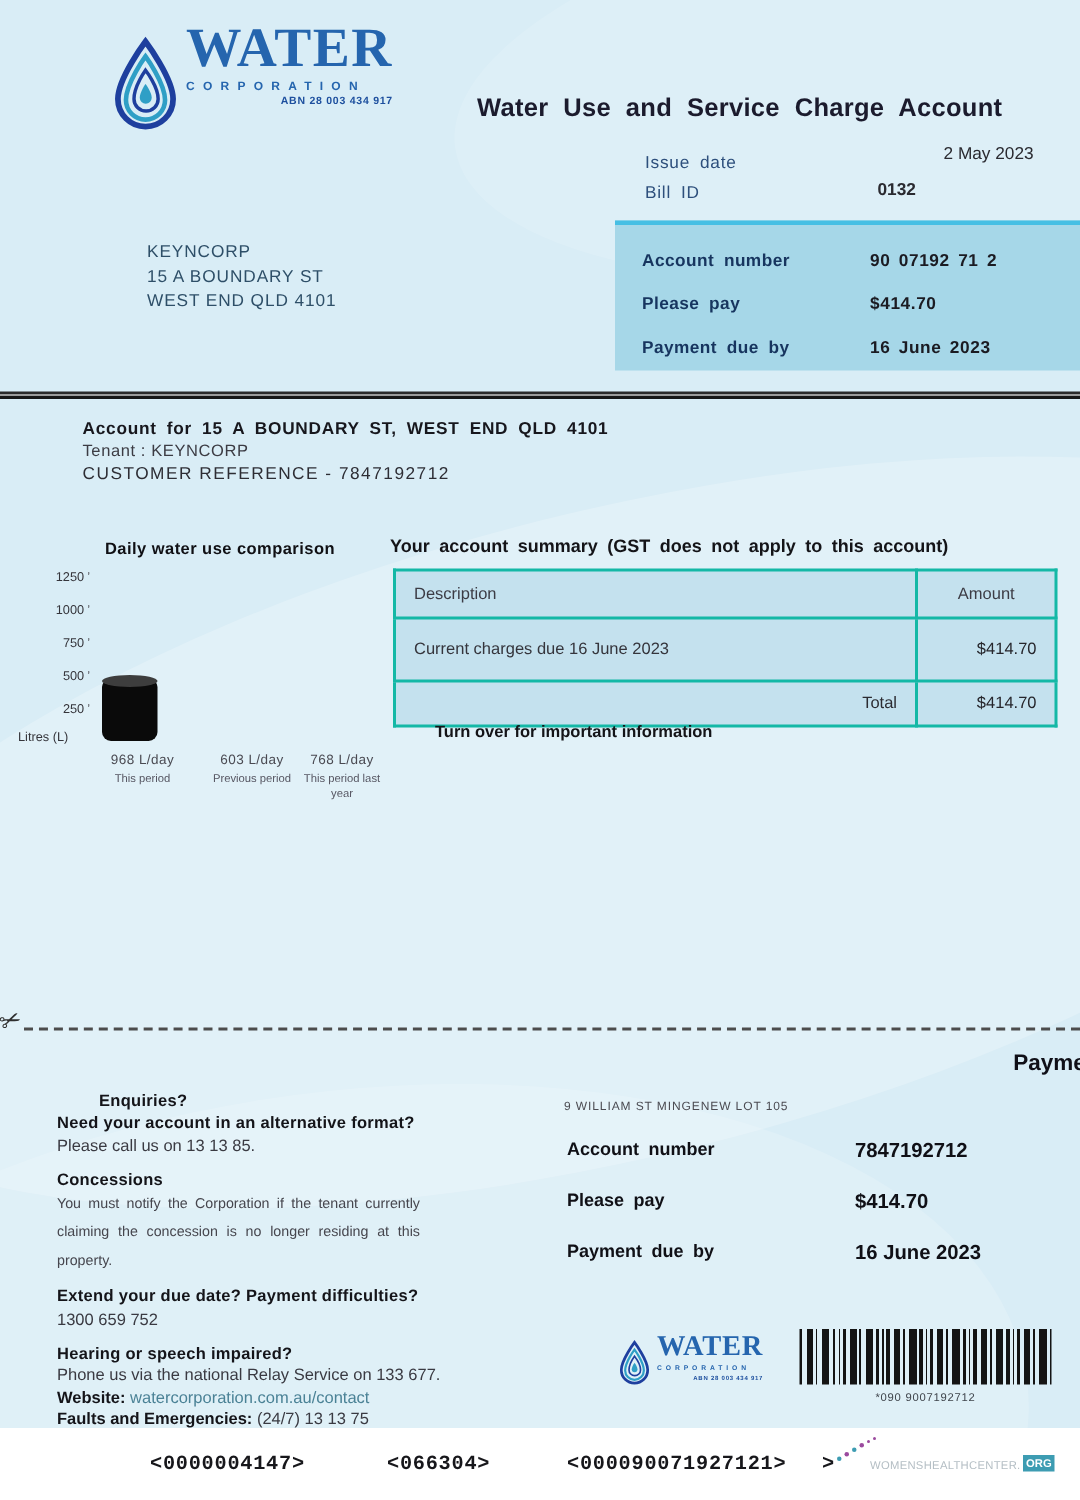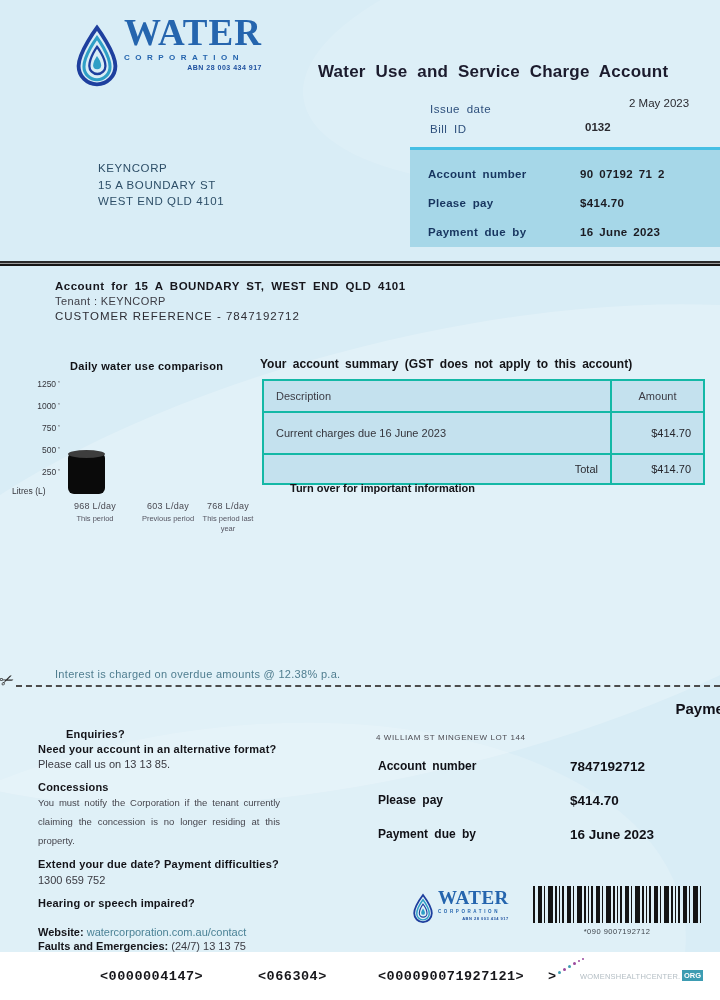--- a/index.html
+++ b/index.html
@@ -210,44 +210,44 @@
       <td class="c-amt">$414.70</td>
     </tr>
     <tr class="tot">
       <td class="c-desc">Total</td>
       <td class="c-amt">$414.70</td>
     </tr>
   </tbody>
     </table>
   <div class="abs turn-over">Turn over for important information</div>
 
-  <div class="abs interest">Interest is charged on overdue amounts @ 12.38% p.a.</div>
   <div class="abs scissors">✂</div>
   <div class="abs cutline"></div>
 
   <div class="abs slip-title">Payment slip</div>
 
   <div class="sl h-b" style="top:728px;margin-left:28px;">Enquiries?</div>
   <div class="sl h-b" style="top:743px;">Need your account in an alternative format?</div>
   <div class="sl h-r" style="top:758px;">Please call us on 13 13 85.</div>
   <div class="sl h-b" style="top:781px;">Concessions</div>
   <div class="sl conc-p" style="top:793px;">You must notify the Corporation if the tenant currently claiming the concession is no longer residing at this property.</div>
   <div class="sl h-b" style="top:858px;">Extend your due date? Payment difficulties?</div>
   <div class="sl h-r" style="top:874px;">1300 659 752</div>
   <div class="sl h-b" style="top:897px;">Hearing or speech impaired?</div>
+  <div class="sl h-r" style="top:911px;">Phone us via the national Relay Service on 133 677.</div>
   <div class="sl h-r" style="top:926px;">
     <span class="inline-lbl">Website:</span>
     <span class="link-txt">watercorporation.com.au/contact</span>
   </div>
   <div class="sl h-r" style="top:940px;">
     <span class="inline-lbl">Faults and Emergencies:</span>
     <span>(24/7) 13 13 75</span>
   </div>
 
-  <div class="abs prop-line">4 WILLIAM ST MINGENEW LOT 144</div>
+  <div class="abs prop-line">9 WILLIAM ST MINGENEW LOT 105</div>
   <div class="slip-row sr1">
     <span class="lbl">Account number</span>
     <span class="val">7847192712</span>
   </div>
   <div class="slip-row sr2">
     <span class="lbl">Please pay</span>
     <span class="val">$414.70</span>
   </div>
   <div class="slip-row sr3">
     <span class="lbl">Payment due by</span>

